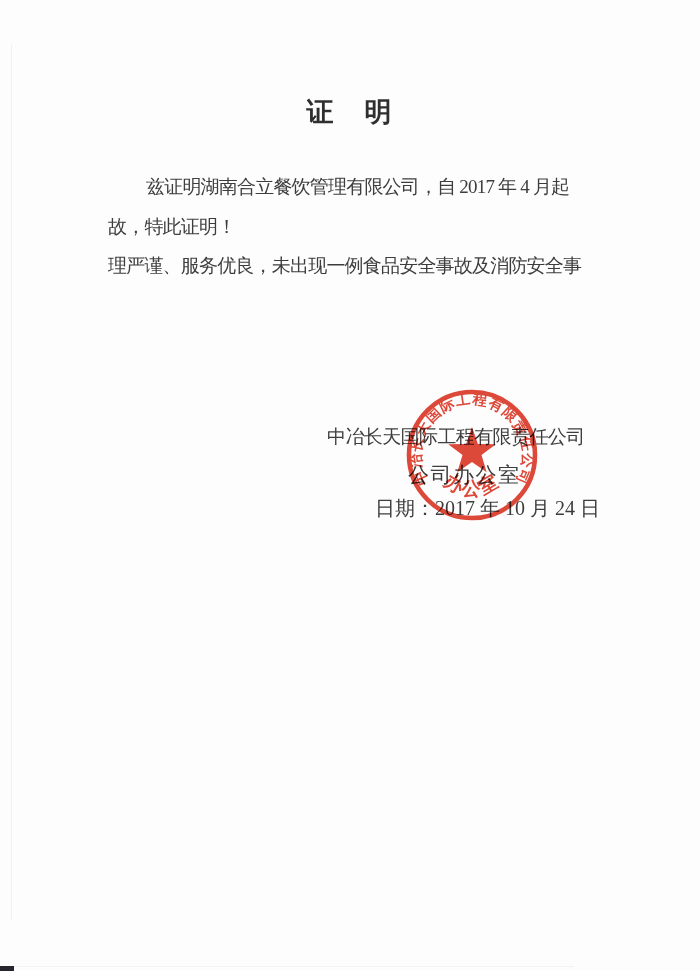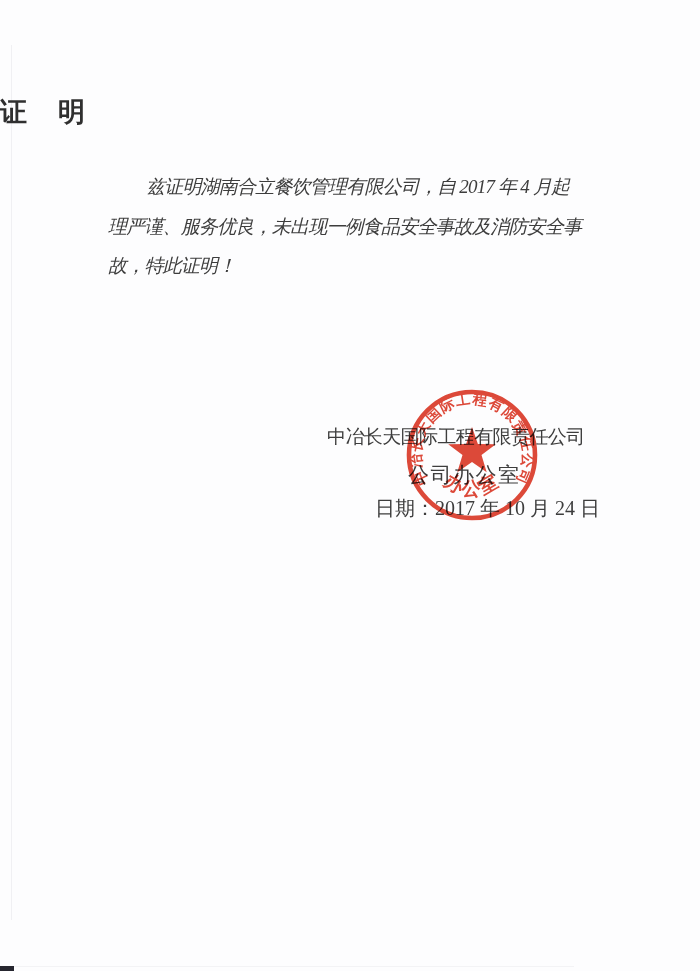--- a/index.html
+++ b/index.html
@@ -40,36 +40,37 @@
     width: 14px;
     height: 5px;
     background: #26262f;
   }
   .title {
     position: absolute;
     left: 0;
     top: 94px;
     width: 700px;
     margin: 0;
+    text-align: center;
     font-size: 27px;
     font-weight: bold;
     color: #2f2f2f;
     letter-spacing: 2px;
   }
   .body-block {
     position: absolute;
     left: 108px;
     top: 167px;
     width: 480px;
     font-size: 19px;
     line-height: 39.5px;
     letter-spacing: -0.8px;
     color: #3d3d3d;
   }
-  .body-line { white-space: nowrap; font-style: italic; }
+  .body-line { white-space: nowrap; }
   .body-line.indent { text-indent: 2em; }
   .sig-company {
     position: absolute;
     left: 327px;
     top: 424px;
     font-size: 19px;
     letter-spacing: -0.6px;
     color: #3d3d3d;
     white-space: nowrap;
   }
@@ -111,22 +112,22 @@
 
 <div class="page">
 
   <div class="edge-line-left"></div>
   <div class="edge-line-bottom"></div>
 
   <h1 class="title">证　明</h1>
 
   <div class="body-block">
     <div class="body-line indent">兹证明湖南合立餐饮管理有限公司，自 2017 年 4 月起</div>
+    <div class="body-line">故，特此证明！</div>
     <div class="body-line">理严谨、服务优良，未出现一例食品安全事故及消防安全事</div>
-    <div class="body-line">故，特此证明！</div>
   </div>
 
   <div class="sig-company">中冶长天国际工程有限责任公司</div>
   <div class="sig-dept">公司办公室</div>
   <div class="sig-date">日期：2017 年 10 月 24 日</div>
 
   <svg class="stamp" viewBox="398 381 150 150" xmlns="http://www.w3.org/2000/svg" aria-hidden="true">
     <defs>
       <path id="ringTextPath" d="M 430.2 484.3 A 51 51 0 1 1 513.8 484.3" fill="none"></path>
       <path id="bottomTextPath" d="M 443.7 483.3 A 40 40 0 0 0 500.3 483.3" fill="none"></path>

